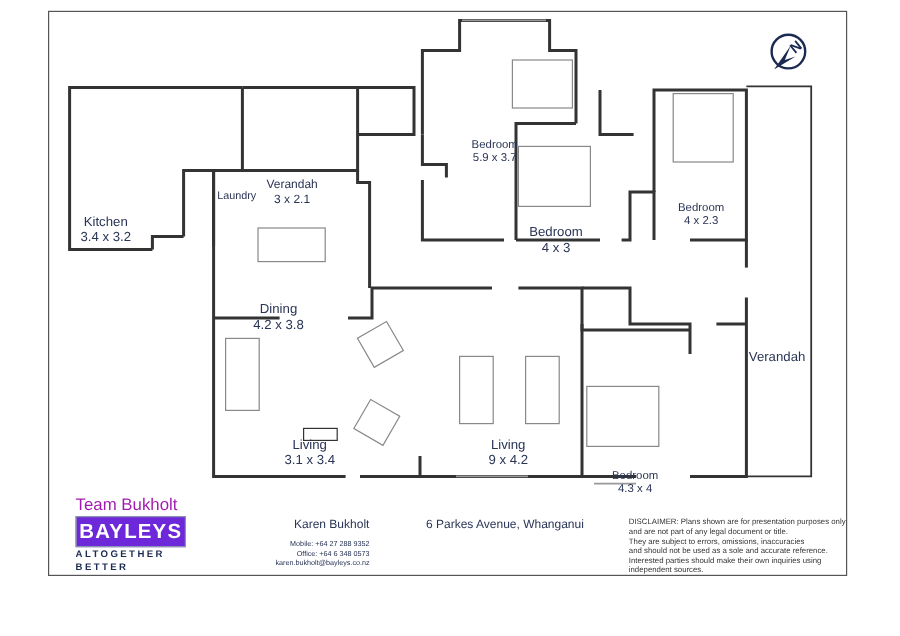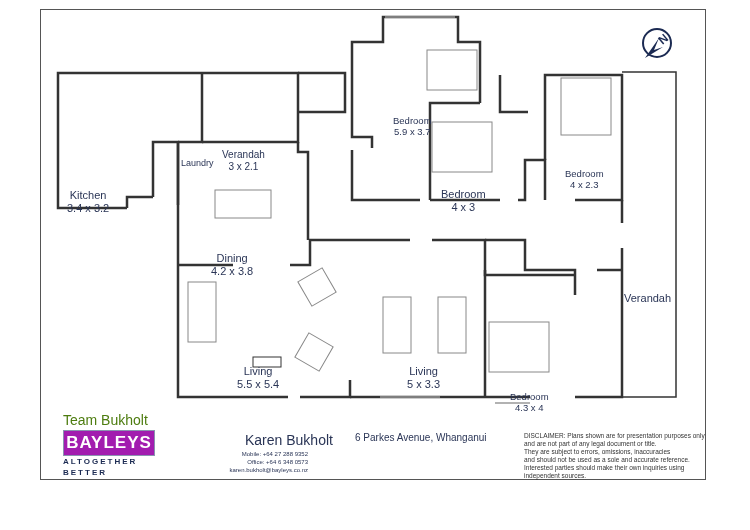--- a/index.html
+++ b/index.html
@@ -2,24 +2,24 @@
 <html><head>
 <meta charset="utf-8">
 <style>
   html,body{margin:0;padding:0;background:#ffffff;}
   body{width:750px;height:530px;position:relative;overflow:hidden;font-family:"Liberation Sans",sans-serif;}
   .frame{position:absolute;left:40px;top:9px;width:666px;height:471px;border:1px solid #555;box-sizing:border-box;background:#fff;}
   svg.plan{position:absolute;left:0;top:0;}
   .lbl{position:absolute;color:#2a3556;text-align:center;white-space:nowrap;line-height:1.15;margin-top:36px;}
   .lbl .n{display:block;}
   .lbl .d{display:block;}
-  .team{position:absolute;left:63px;top:412px;font-size:14px;color:#4d7c0f;}
-  .logo{position:absolute;left:63px;top:430px;width:90px;height:24px;background:#a21caf;border:1px solid #8a94b0;color:#fff;font-weight:bold;font-size:17px;letter-spacing:1px;text-align:center;line-height:24px;}
+  .team{position:absolute;left:63px;top:412px;font-size:14px;color:#a21caf;}
+  .logo{position:absolute;left:63px;top:430px;width:90px;height:24px;background:#6d28d9;border:1px solid #8a94b0;color:#fff;font-weight:bold;font-size:17px;letter-spacing:1px;text-align:center;line-height:24px;}
   .tag{position:absolute;left:63px;top:456px;width:91px;text-align:left;font-size:8px;font-weight:bold;letter-spacing:2px;color:#1b2a52;line-height:11px;}
-  .agent{position:absolute;left:245px;top:432px;font-size:14px;color:#2a3556;}
+  .agent{position:absolute;left:245px;top:432px;font-size:10px;color:#2a3556;}
   .contact{position:absolute;left:216px;top:450px;width:92px;text-align:right;font-size:6px;color:#2a3556;line-height:8px;}
   .addr{position:absolute;left:355px;top:432px;font-size:10px;color:#2a3556;}
   .disc{position:absolute;left:524px;top:432px;width:185px;font-size:6.5px;color:#333;line-height:8px;}
 </style>
 </head>
 <body>
 
 <div class="frame"></div>
 
 <svg class="plan" width="750" height="530" xmlns="http://www.w3.org/2000/svg">
@@ -83,21 +83,21 @@
     <rect x="253" y="357" width="28" height="10" stroke="#333"></rect>
   </g>
 
   <g>
     <circle cx="657" cy="43" r="14" fill="none" stroke="#1b2a52" stroke-width="2"></circle>
     <polygon points="645,58 659,38 654,50 663,47" fill="#1b2a52"></polygon>
     <text x="660" y="46" font-size="12" font-weight="bold" fill="#1b2a52" font-family="Liberation Sans, sans-serif" transform="rotate(-40 660 42)">N</text>
   </g>
 </svg>
 
-<div class="lbl" style="left:67px;top:153px;font-size:11px;">
+<div class="lbl" style="left:67px;top:143px;font-size:11px;">
   <span class="n">Kitchen</span>
   <span class="d">3.4 x 3.2</span>
 </div>
 <div class="lbl" style="left:163px;top:122px;font-size:9px;padding-left:18px;">
   <span class="n">Laundry</span>
 </div>
 <div class="lbl" style="left:222px;top:113px;font-size:10px;">
   <span class="n">Verandah</span>
   <span class="d">3 x 2.1</span>
 </div>
@@ -112,25 +112,25 @@
 <div class="lbl" style="left:565px;top:133px;font-size:9.5px;">
   <span class="n">Bedroom</span>
   <span class="d">4 x 2.3</span>
 </div>
 <div class="lbl" style="left:211px;top:216px;font-size:11px;">
   <span class="n">Dining</span>
   <span class="d">4.2 x 3.8</span>
 </div>
 <div class="lbl" style="left:237px;top:329px;font-size:11px;">
   <span class="n">Living</span>
-  <span class="d">5.5 x 5.4</span>
+  <span class="d">3.1 x 3.4</span>
 </div>
 <div class="lbl" style="left:407px;top:329px;font-size:11px;">
   <span class="n">Living</span>
-  <span class="d">5 x 3.3</span>
+  <span class="d">9 x 4.2</span>
 </div>
 <div class="lbl" style="left:510px;top:356px;font-size:9.5px;">
   <span class="n">Bedroom</span>
   <span class="d">4.3 x 4</span>
 </div>
 <div class="lbl" style="left:624px;top:256px;font-size:11px;">
   <span class="n">Verandah</span>
 </div>
 
 <div class="team">Team Bukholt</div>

